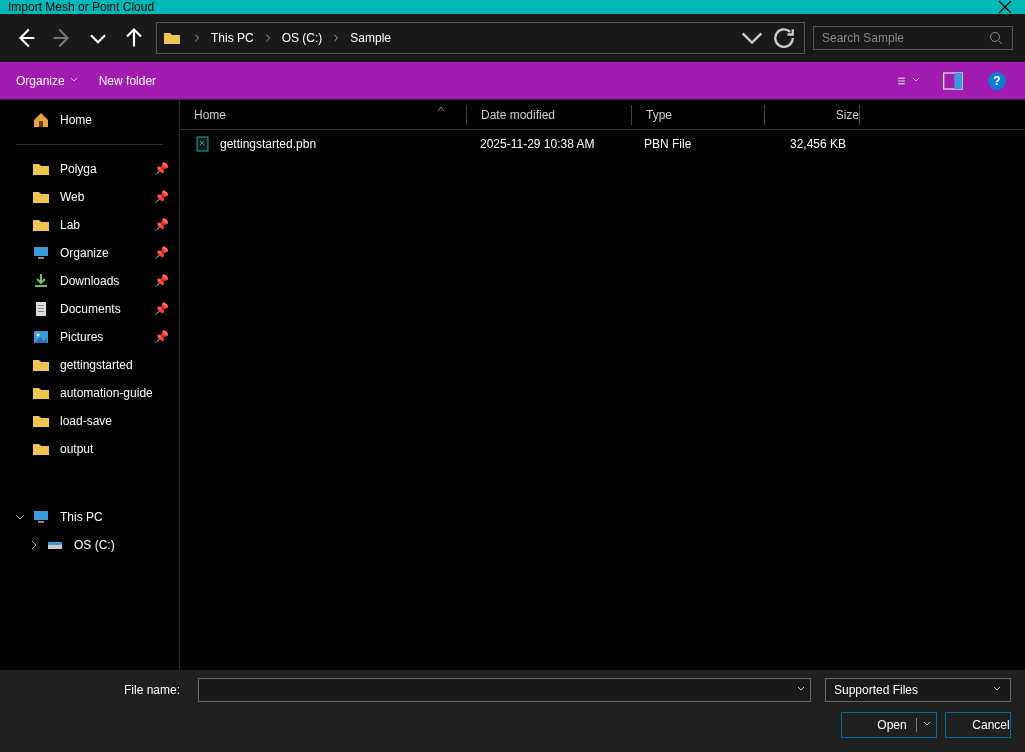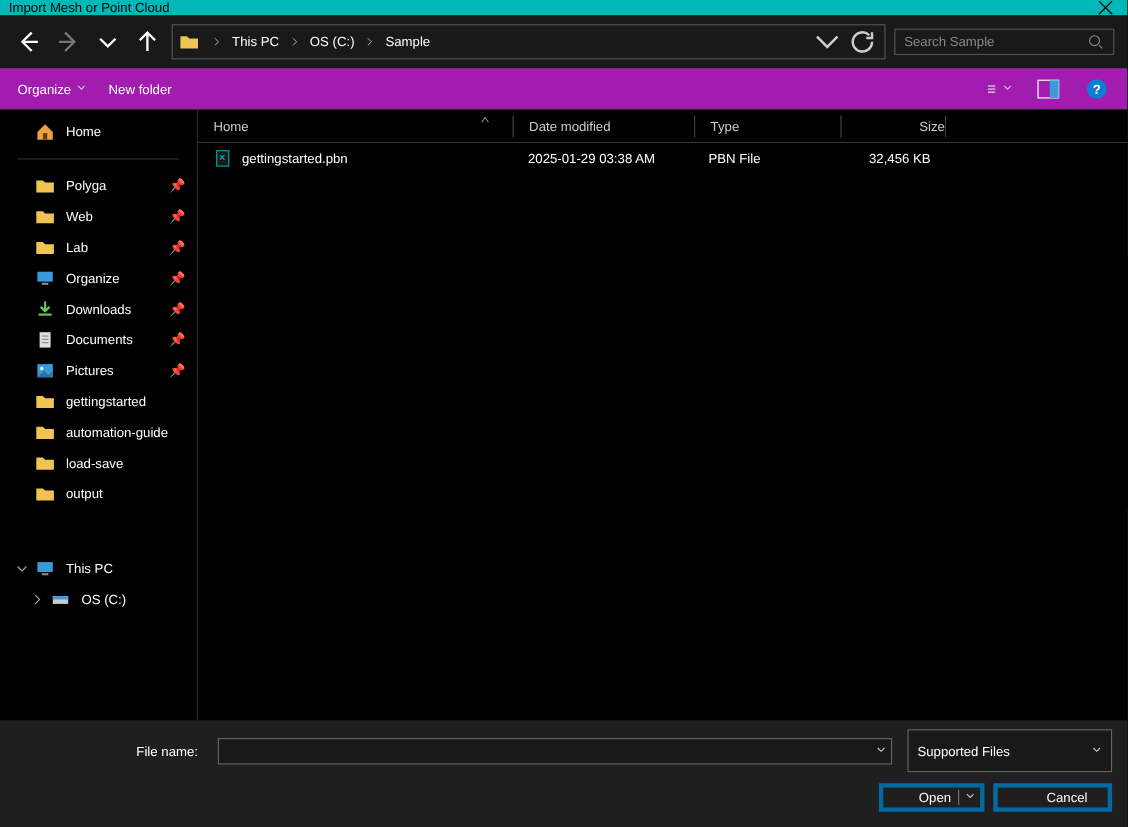--- a/index.html
+++ b/index.html
@@ -127,27 +127,27 @@
 .sort-ind { position:relative; }
 
 .footer {
   background:#1f1f1f;
   padding: 8px 14px 14px 14px;
 }
 .fn-row { display:flex; align-items:center; gap:14px; margin-bottom:10px; }
 .fn-label { width:170px; text-align:right; padding-right:4px; }
 .fn-input { flex:1; height:24px; background:#191919; border:1px solid #666; color:#fff; padding:0 6px; position:relative;}
 .fn-input .dd { position:absolute; right:4px; top:4px; }
-.filter { width:186px; height:39px; background:#191919; border:1px solid #666; color:#fff; padding:0 8px; display:flex; align-items:center; justify-content:space-between; cursor:pointer;}
+.filter { width:186px; height:24px; background:#191919; border:1px solid #666; color:#fff; padding:0 8px; display:flex; align-items:center; justify-content:space-between; cursor:pointer;}
 .btn-row { display:flex; justify-content:flex-end; gap:8px; }
-.btn { height:26px; border:4px solid #0369a1; background:#1f1f1f; color:#fff; display:flex; align-items:center; justify-content:center; cursor:pointer;padding-left:26px; }
+.btn { height:26px; border:1px solid #0369a1; background:#1f1f1f; color:#fff; display:flex; align-items:center; justify-content:center; cursor:pointer;padding-left:26px; }
 .btn.open { width:96px; display:flex; }
 .btn.open .main-part { flex:1; display:flex; align-items:center; justify-content:center; }
 .btn.open .split { width:20px; border-left:1px solid #777; display:flex; align-items:center; justify-content:center;}
-.btn.cancel { width:108px; }
+.btn.cancel { width:66px; }
 .chev svg { width:10px; height:10px; }
 </style>
 </head>
 <body>
 
 <div class="titlebar">
   <span class="title">Import Mesh or Point Cloud</span>
   <div class="close">
     <svg viewBox="0 0 14 14">
         <line x1="1" y1="1" x2="13" y2="13" stroke="#000" stroke-width="1.2"></line>
@@ -431,21 +431,21 @@
       <div class="frow">
         <div class="fcell name">
           <span class="icon">
               <svg viewBox="0 0 18 18">
                 <rect x="3" y="2" width="11" height="14" fill="#1a1a1a" stroke="#0aa"></rect>
                 <path d="M6 6 L10 10 M10 6 L6 10" stroke="#0aa"></path>
               </svg>
             </span>
           <span>gettingstarted.pbn</span>
         </div>
-        <div class="fcell date">2025-01-29 03:38 AM</div>
+        <div class="fcell date">2025-11-29 10:38 AM</div>
         <div class="fcell type">PBN File</div>
         <div class="fcell size" style="text-align:right; padding-right:10px;">32,456 KB</div>
       </div>
     </div>
   </div>
 </div>
 
 <div class="footer">
   <div class="fn-row">
     <div class="fn-label">File name:</div>

